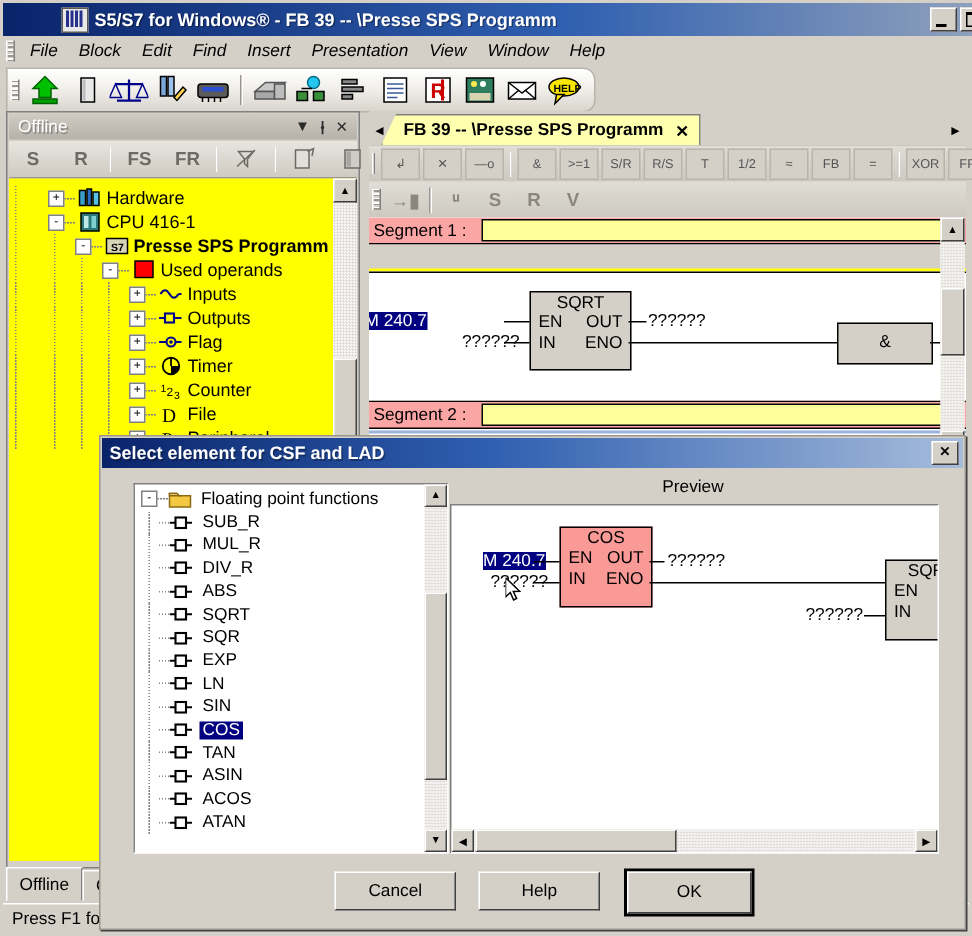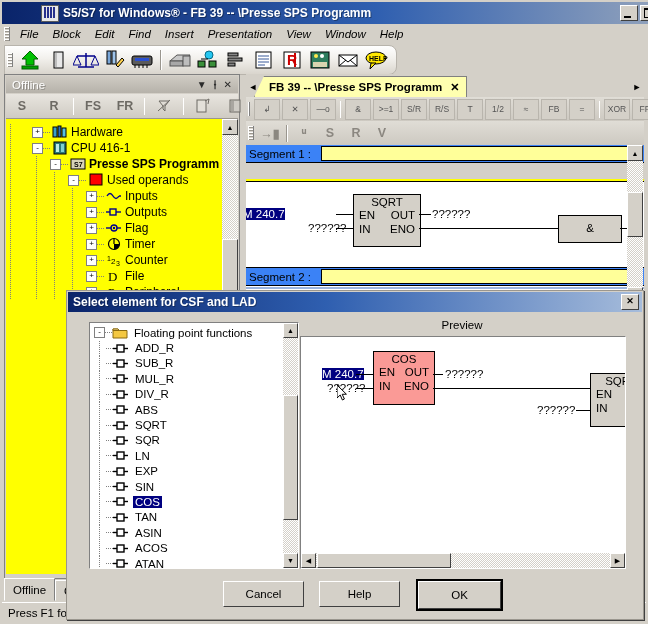--- a/index.html
+++ b/index.html
@@ -89,21 +89,21 @@
   .tab-x{margin-left:8px;font-weight:bold;font-size:11px;color:#000;cursor:default;}
 
   .etool{position:absolute;left:0;width:398px;height:24px;
      background:linear-gradient(to bottom,#e0ddd6,#cdc9c1);display:flex;align-items:center;}
   .ebtn{min-width:20px;height:19px;margin:0 1px;border:1px solid #b9b5ad;background:#d4d0c8;
      display:flex;align-items:center;justify-content:center;font-size:8.5px;color:#555;cursor:default;padding:0 2px;}
   .ebtn.flat{border:none;background:transparent;font-weight:bold;font-size:12.5px;color:#8b8780;}
   .esep{width:1px;height:17px;background:#9a968e;border-right:1px solid #fff;margin:0 3px;}
 
   .lad-wrap{position:absolute;left:0;width:398px;background:#fff;overflow:hidden;}
-  .seg-hdr{display:flex;align-items:center;height:17px;background:#3b82f6;
+  .seg-hdr{display:flex;align-items:center;height:17px;background:#fca5a5;
      border-bottom:1px solid #000;}
   .seg-lbl{font-size:11.5px;padding-left:3px;width:72px;color:#000;}
   .seg-in{flex:1;height:13px;margin-right:3px;background:#ffff99;border:1px solid #000;}
   .seg-row2{height:16px;background:#d4d0c8;border-bottom:2px solid #ffff00;}
   .lad-canvas{background:#fff;position:relative;border-top:1px solid #000;}
 
   .blk{position:absolute;background:#d4d0c8;border:1px solid #000;}
   .blk .bname{text-align:center;font-size:11.5px;color:#000;margin-top:1px;}
   .blk .prow{display:flex;justify-content:space-between;padding:0 5px;font-size:11.5px;color:#000;line-height:14px;}
   .wire{position:absolute;background:#000;}
@@ -618,32 +618,20 @@
           <div class="fn-row">
             <span style="width: 12px; height: 15px; display: inline-block; position: relative; flex: 0 0 auto;">
               <span style="position:absolute;left:5px;top:0;bottom:0;width:1px;background:repeating-linear-gradient(to bottom,#808080 0 1px,transparent 1px 2px);"></span>
             </span>
             <span style="width: 7px; height: 1px; flex: 0 0 auto; background: repeating-linear-gradient(to right, rgb(128, 128, 128) 0px, rgb(128, 128, 128) 1px, transparent 1px, transparent 2px);"></span>
             <span class="fnico" style="width: 16px; height: 11px;"><svg width="16" height="11" viewBox="0 0 16 11">
                 <line x1="0" y1="5.5" x2="4" y2="5.5" stroke="#000" stroke-width="1.4"></line>
                 <rect x="4" y="2" width="7" height="7" fill="#fff" stroke="#000" stroke-width="1.4"></rect>
                 <line x1="11" y1="5.5" x2="15" y2="5.5" stroke="#000" stroke-width="1.4"></line>
               </svg></span>
-            <span class="fn-lbl">ADD_R</span>
-          </div>
-          <div class="fn-row">
-            <span style="width: 12px; height: 15px; display: inline-block; position: relative; flex: 0 0 auto;">
-              <span style="position:absolute;left:5px;top:0;bottom:0;width:1px;background:repeating-linear-gradient(to bottom,#808080 0 1px,transparent 1px 2px);"></span>
-            </span>
-            <span style="width: 7px; height: 1px; flex: 0 0 auto; background: repeating-linear-gradient(to right, rgb(128, 128, 128) 0px, rgb(128, 128, 128) 1px, transparent 1px, transparent 2px);"></span>
-            <span class="fnico" style="width: 16px; height: 11px;"><svg width="16" height="11" viewBox="0 0 16 11">
-                <line x1="0" y1="5.5" x2="4" y2="5.5" stroke="#000" stroke-width="1.4"></line>
-                <rect x="4" y="2" width="7" height="7" fill="#fff" stroke="#000" stroke-width="1.4"></rect>
-                <line x1="11" y1="5.5" x2="15" y2="5.5" stroke="#000" stroke-width="1.4"></line>
-              </svg></span>
             <span class="fn-lbl">SUB_R</span>
           </div>
           <div class="fn-row">
             <span style="width: 12px; height: 15px; display: inline-block; position: relative; flex: 0 0 auto;">
               <span style="position:absolute;left:5px;top:0;bottom:0;width:1px;background:repeating-linear-gradient(to bottom,#808080 0 1px,transparent 1px 2px);"></span>
             </span>
             <span style="width: 7px; height: 1px; flex: 0 0 auto; background: repeating-linear-gradient(to right, rgb(128, 128, 128) 0px, rgb(128, 128, 128) 1px, transparent 1px, transparent 2px);"></span>
             <span class="fnico" style="width: 16px; height: 11px;"><svg width="16" height="11" viewBox="0 0 16 11">
                 <line x1="0" y1="5.5" x2="4" y2="5.5" stroke="#000" stroke-width="1.4"></line>
                 <rect x="4" y="2" width="7" height="7" fill="#fff" stroke="#000" stroke-width="1.4"></rect>
@@ -702,33 +690,33 @@
           <div class="fn-row">
             <span style="width: 12px; height: 15px; display: inline-block; position: relative; flex: 0 0 auto;">
               <span style="position:absolute;left:5px;top:0;bottom:0;width:1px;background:repeating-linear-gradient(to bottom,#808080 0 1px,transparent 1px 2px);"></span>
             </span>
             <span style="width: 7px; height: 1px; flex: 0 0 auto; background: repeating-linear-gradient(to right, rgb(128, 128, 128) 0px, rgb(128, 128, 128) 1px, transparent 1px, transparent 2px);"></span>
             <span class="fnico" style="width: 16px; height: 11px;"><svg width="16" height="11" viewBox="0 0 16 11">
                 <line x1="0" y1="5.5" x2="4" y2="5.5" stroke="#000" stroke-width="1.4"></line>
                 <rect x="4" y="2" width="7" height="7" fill="#fff" stroke="#000" stroke-width="1.4"></rect>
                 <line x1="11" y1="5.5" x2="15" y2="5.5" stroke="#000" stroke-width="1.4"></line>
               </svg></span>
+            <span class="fn-lbl">EXP</span>
+          </div>
+          <div class="fn-row">
+            <span style="width: 12px; height: 15px; display: inline-block; position: relative; flex: 0 0 auto;">
+              <span style="position:absolute;left:5px;top:0;bottom:0;width:1px;background:repeating-linear-gradient(to bottom,#808080 0 1px,transparent 1px 2px);"></span>
+            </span>
+            <span style="width: 7px; height: 1px; flex: 0 0 auto; background: repeating-linear-gradient(to right, rgb(128, 128, 128) 0px, rgb(128, 128, 128) 1px, transparent 1px, transparent 2px);"></span>
+            <span class="fnico" style="width: 16px; height: 11px;"><svg width="16" height="11" viewBox="0 0 16 11">
+                <line x1="0" y1="5.5" x2="4" y2="5.5" stroke="#000" stroke-width="1.4"></line>
+                <rect x="4" y="2" width="7" height="7" fill="#fff" stroke="#000" stroke-width="1.4"></rect>
+                <line x1="11" y1="5.5" x2="15" y2="5.5" stroke="#000" stroke-width="1.4"></line>
+              </svg></span>
             <span class="fn-lbl">LN</span>
-          </div>
-          <div class="fn-row">
-            <span style="width: 12px; height: 15px; display: inline-block; position: relative; flex: 0 0 auto;">
-              <span style="position:absolute;left:5px;top:0;bottom:0;width:1px;background:repeating-linear-gradient(to bottom,#808080 0 1px,transparent 1px 2px);"></span>
-            </span>
-            <span style="width: 7px; height: 1px; flex: 0 0 auto; background: repeating-linear-gradient(to right, rgb(128, 128, 128) 0px, rgb(128, 128, 128) 1px, transparent 1px, transparent 2px);"></span>
-            <span class="fnico" style="width: 16px; height: 11px;"><svg width="16" height="11" viewBox="0 0 16 11">
-                <line x1="0" y1="5.5" x2="4" y2="5.5" stroke="#000" stroke-width="1.4"></line>
-                <rect x="4" y="2" width="7" height="7" fill="#fff" stroke="#000" stroke-width="1.4"></rect>
-                <line x1="11" y1="5.5" x2="15" y2="5.5" stroke="#000" stroke-width="1.4"></line>
-              </svg></span>
-            <span class="fn-lbl">EXP</span>
           </div>
           <div class="fn-row">
             <span style="width: 12px; height: 15px; display: inline-block; position: relative; flex: 0 0 auto;">
               <span style="position:absolute;left:5px;top:0;bottom:0;width:1px;background:repeating-linear-gradient(to bottom,#808080 0 1px,transparent 1px 2px);"></span>
             </span>
             <span style="width: 7px; height: 1px; flex: 0 0 auto; background: repeating-linear-gradient(to right, rgb(128, 128, 128) 0px, rgb(128, 128, 128) 1px, transparent 1px, transparent 2px);"></span>
             <span class="fnico" style="width: 16px; height: 11px;"><svg width="16" height="11" viewBox="0 0 16 11">
                 <line x1="0" y1="5.5" x2="4" y2="5.5" stroke="#000" stroke-width="1.4"></line>
                 <rect x="4" y="2" width="7" height="7" fill="#fff" stroke="#000" stroke-width="1.4"></rect>
                 <line x1="11" y1="5.5" x2="15" y2="5.5" stroke="#000" stroke-width="1.4"></line>

